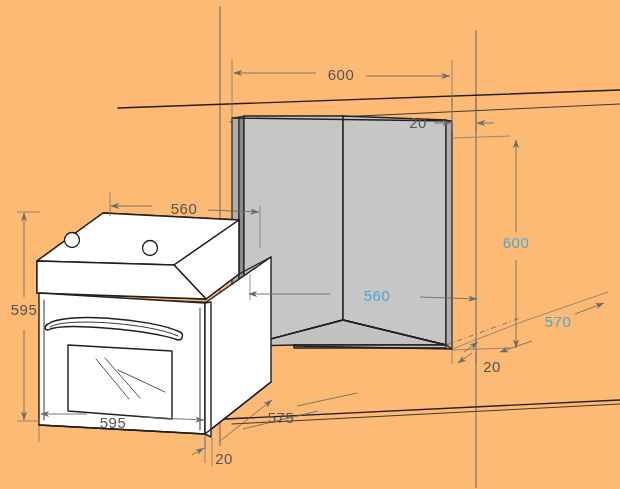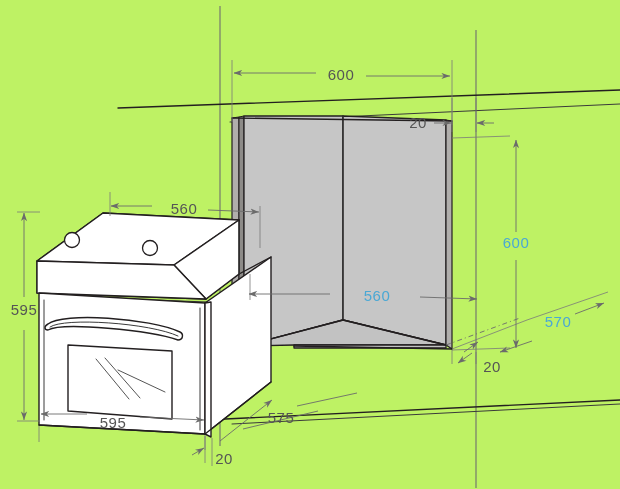--- a/index.html
+++ b/index.html
@@ -7,21 +7,21 @@
     padding: 0;
     background: #ffffff;
   }
   body {
     font-family: "Liberation Sans", sans-serif;
   }
   #drawing-root {
     position: relative;
     width: 620px;
     height: 489px;
-    background: #bef264;
+    background: #fdba74;
     overflow: hidden;
   }
   svg#tech-drawing {
     display: block;
     width: 620px;
     height: 489px;
   }
   .dim-text {
     font-family: "Liberation Sans", sans-serif;
     font-size: 15px;

